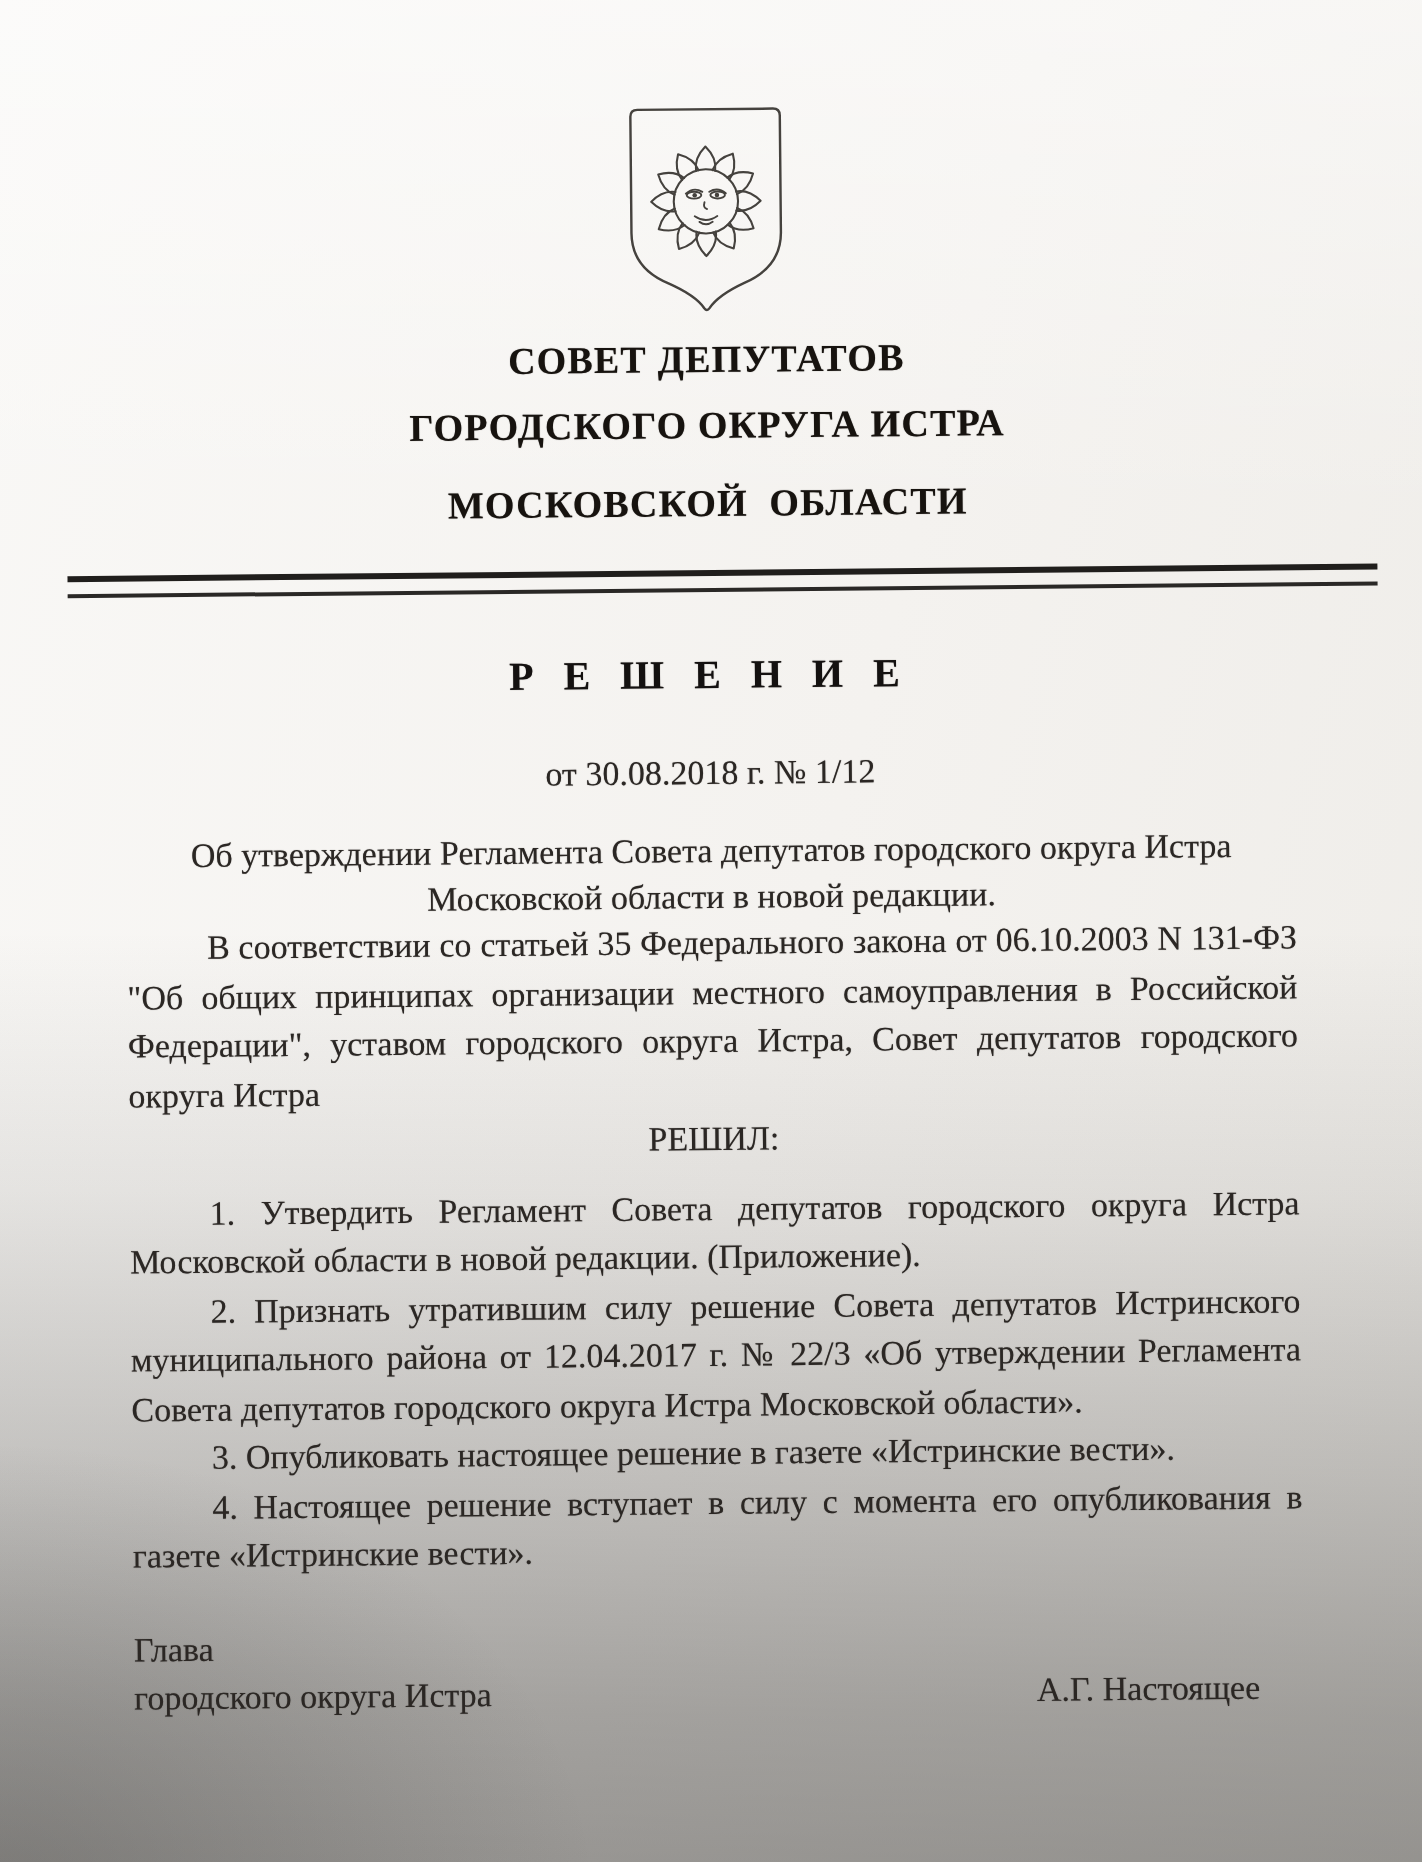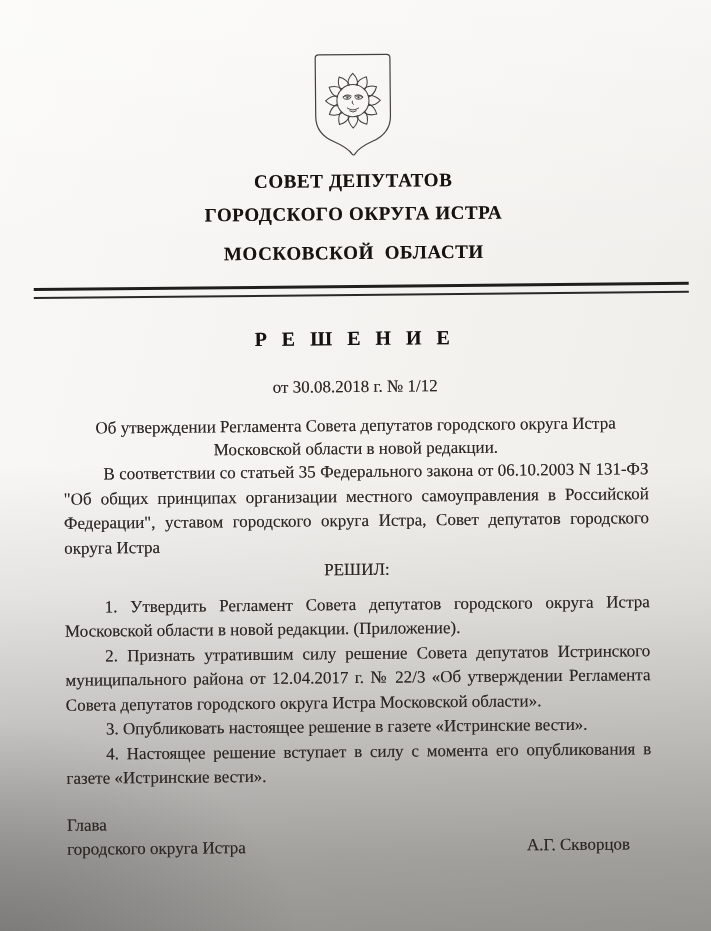--- a/index.html
+++ b/index.html
@@ -156,17 +156,17 @@
         <p class="body item">3. Опубликовать настоящее решение в газете «Истринские вести».</p>
         <p class="body item">4. Настоящее решение вступает в силу с момента его опубликования в газете «Истринские вести».</p>
       </div>
     </div>
 
     <div class="signature">
       <div class="sig-left">
         <div>Глава</div>
         <div>городского округа Истра</div>
       </div>
-      <div class="sig-name">А.Г. Скворцов</div>
+      <div class="sig-name">А.Г. Настоящее</div>
     </div>
 
   </div>
 </div>
 
 </body></html>

